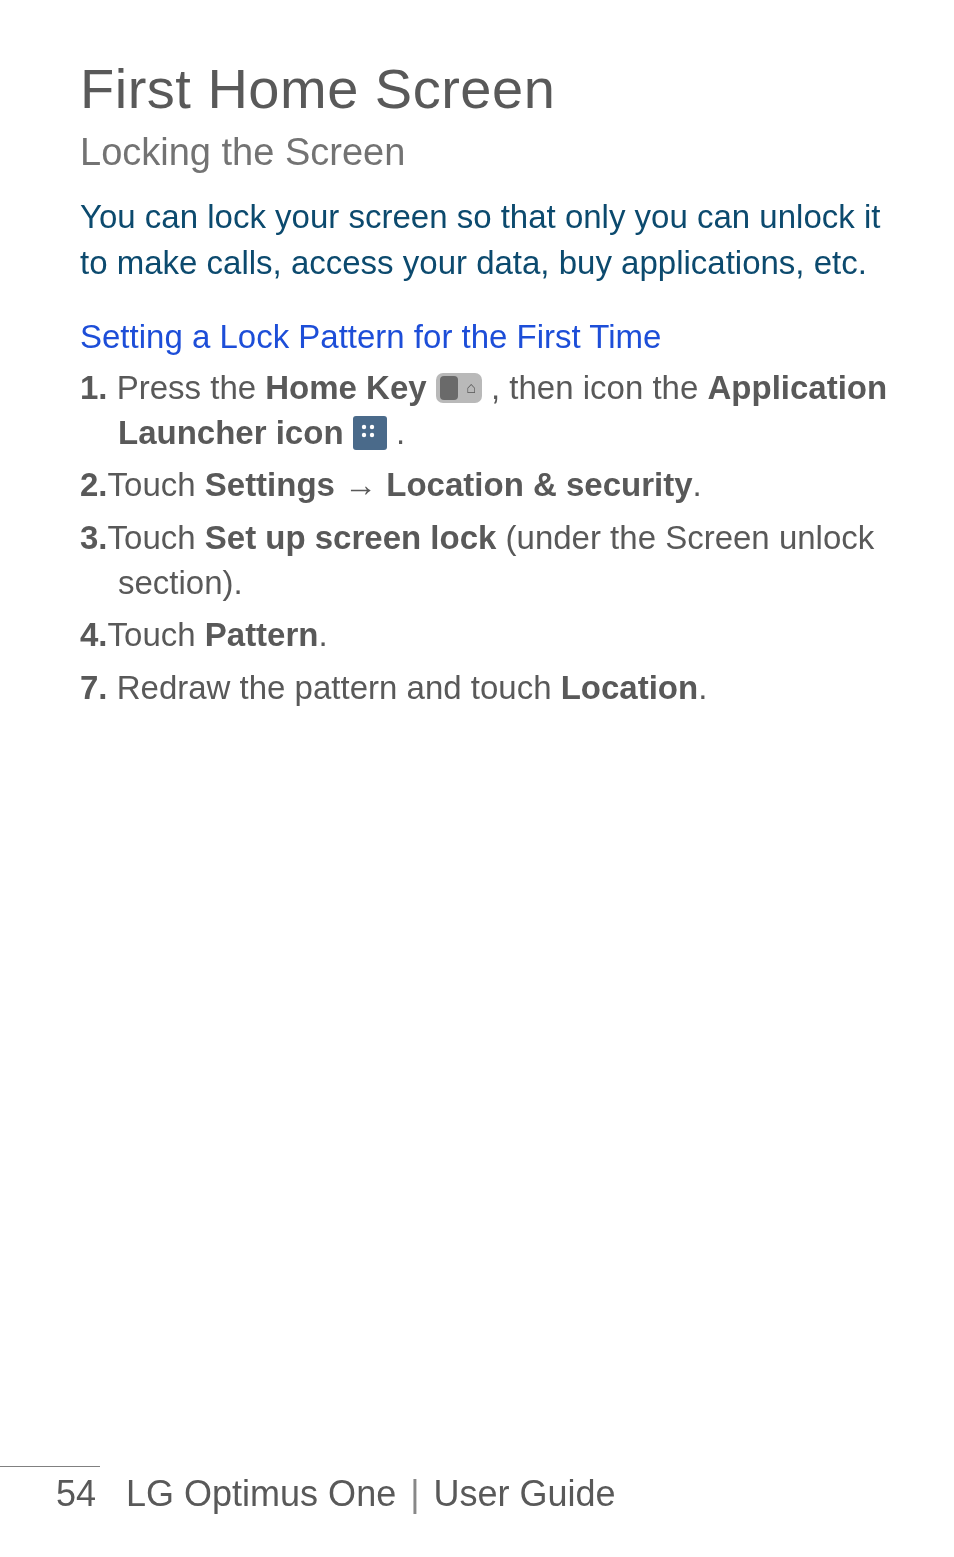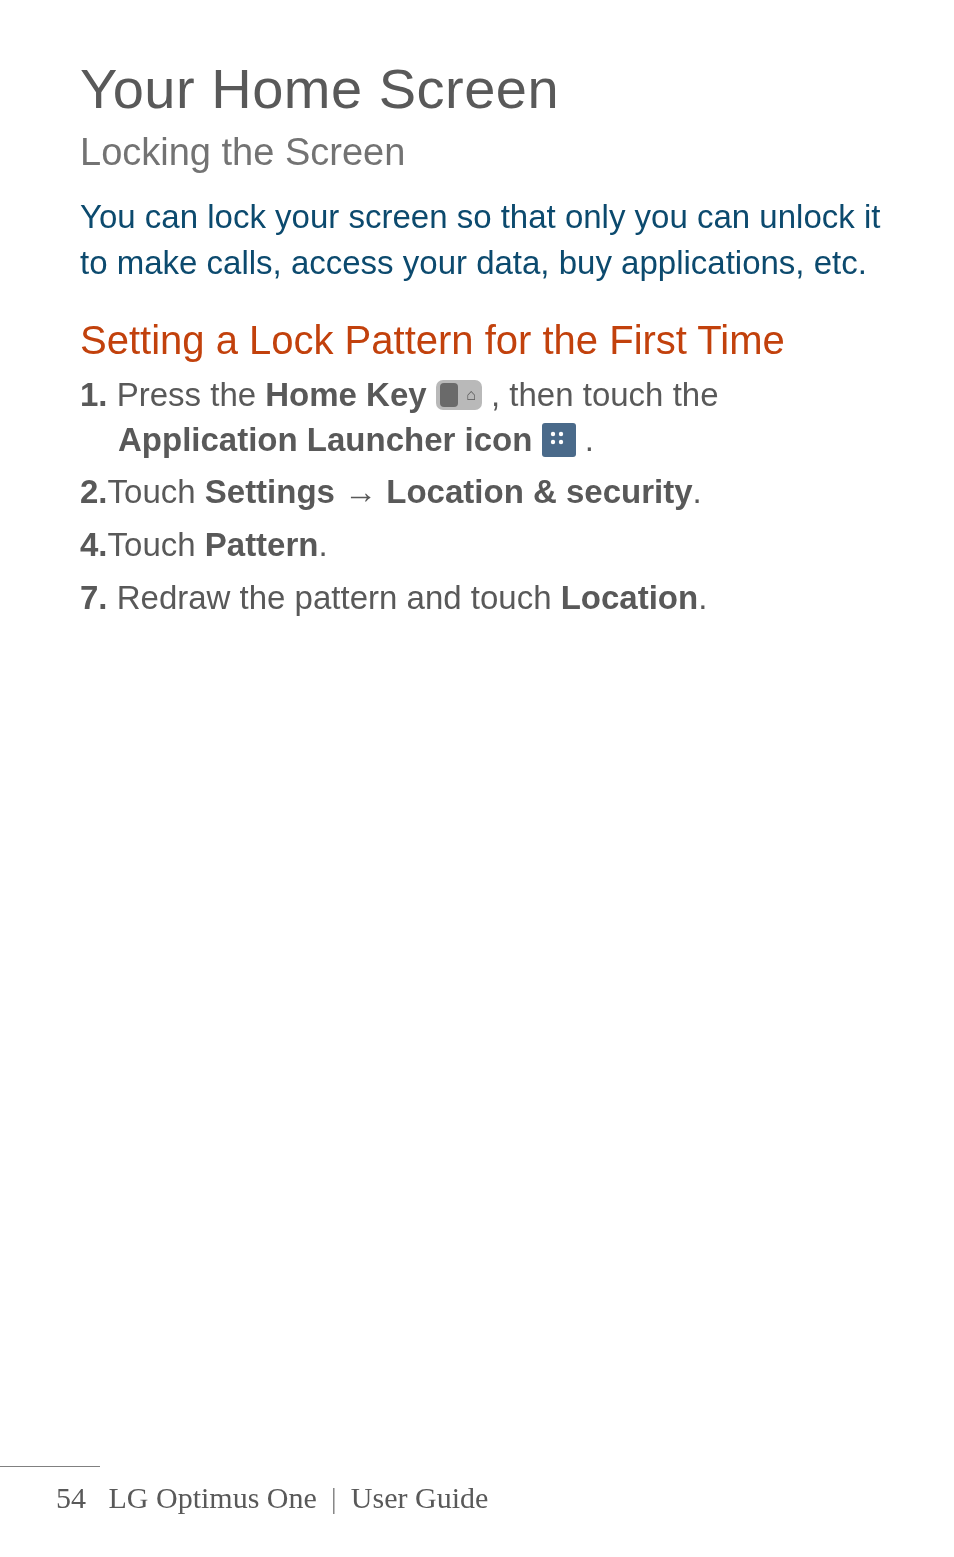--- a/index.html
+++ b/index.html
@@ -32,24 +32,24 @@
     margin: 0 0 20px 0;
     color: #737373;
   }
   p.intro {
     font-size: 33px;
     line-height: 1.4;
     margin: 0 0 32px 0;
     color: #0c4a6e;
   }
   h3.step-heading {
-    font-size: 40px;
+    font-size: 33px;
     font-weight: 400;
     margin: 0 0 10px 0;
-    color: #c2410c;
+    color: #1d4ed8;
   }
   ol.steps {
     list-style: none;
     padding: 0;
     margin: 0;
   }
   ol.steps li {
     font-size: 33px;
     line-height: 1.35;
     margin: 0 0 8px 0;
@@ -118,61 +118,63 @@
     left: 0;
     bottom: 90px;
     width: 100px;
     height: 1px;
     background: #808080;
   }
   .footer {
     position: absolute;
     left: 56px;
     bottom: 42px;
-    font-size: 30px;
+    font-size: 36px;
     color: #595959;
-    font-family: Liberation Serif, serif;
   }
   .footer .divider {
     margin: 0 14px;
     color: #888;
   }
 </style>
 </head>
 <body>
 
 <div class="page">
 
-  <h1 class="section-title">Your Home Screen</h1>
+  <h1 class="section-title">First Home Screen</h1>
 
   <h2 class="subsection">Locking the Screen</h2>
 
   <p class="intro">You can lock your screen so that only you can unlock it to make calls, access your data, buy applications, etc.</p>
 
   <h3 class="step-heading">Setting a Lock Pattern for the First Time</h3>
 
   <ol class="steps">
 
     <li>
       <span class="num">1.</span><span> Press the </span><span class="bold">Home Key</span>
-      <span class="home-key-icon"></span><span> , then touch the </span><span class="bold">Application Launcher icon</span>
+      <span class="home-key-icon"></span><span> , then icon the </span><span class="bold">Application Launcher icon</span>
       <span class="app-launcher-icon">
         <svg width="20" height="20" viewBox="0 0 20 20">
           <circle cx="4" cy="4" r="2.2" fill="#fff"></circle>
           <circle cx="12" cy="4" r="2.2" fill="#fff"></circle>
           <circle cx="4" cy="12" r="2.2" fill="#fff"></circle>
           <circle cx="12" cy="12" r="2.2" fill="#fff"></circle>
         </svg>
       </span><span> .</span>
     </li>
 
     <li>
       <span class="num">2.</span><span>Touch </span><span class="bold">Settings</span><span> → </span><span class="bold">Location &amp; security</span><span>.</span>
     </li>
 
+    <li>
+      <span class="num">3.</span><span>Touch </span><span class="bold">Set up screen lock</span><span> (under the Screen unlock section).</span>
+    </li>
 
     <li>
       <span class="num">4.</span><span>Touch </span><span class="bold">Pattern</span><span>.</span>
     </li>
 
 
 
     <li>
       <span class="num">7.</span><span> Redraw the pattern and touch </span><span class="bold">Location</span><span>.</span>
     </li>

